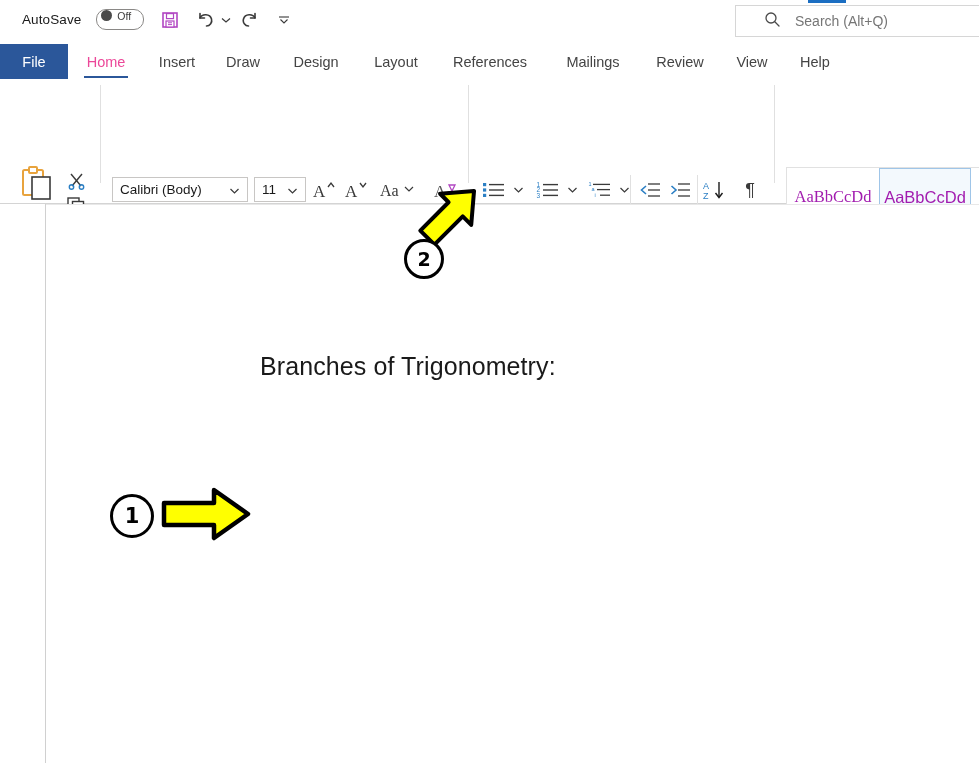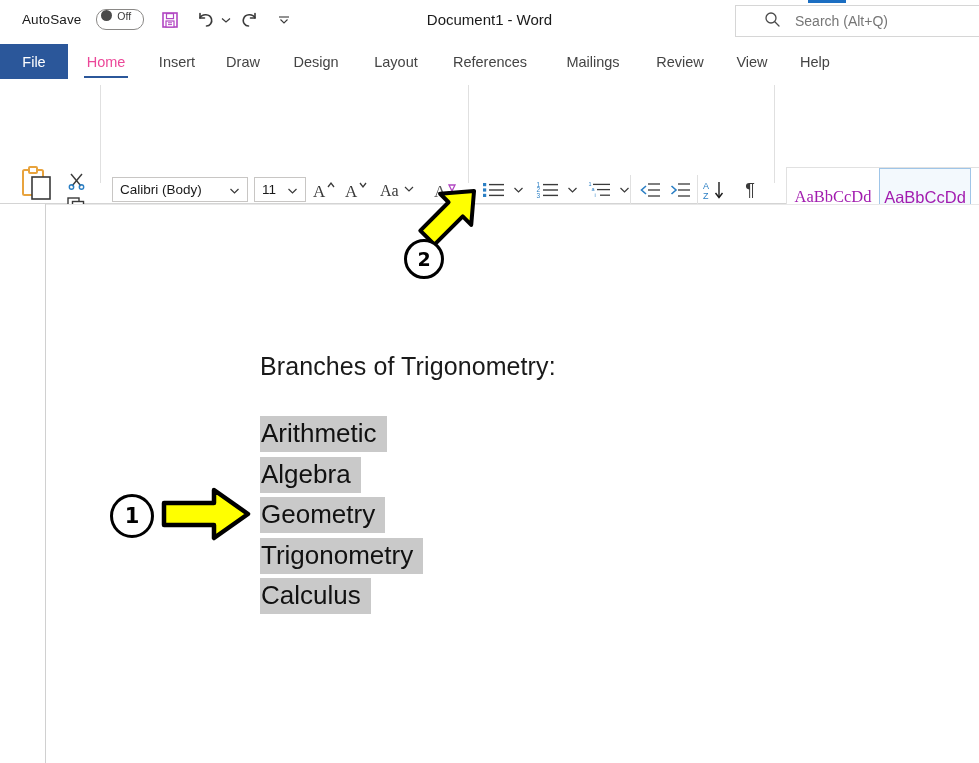--- a/index.html
+++ b/index.html
@@ -226,23 +226,20 @@
     </svg>
   </div>
 
   <div class="qat-btn" style="left:271px;">
     <svg width="16" height="14" viewBox="0 0 16 14">
       <line x1="3" y1="4" x2="13" y2="4" stroke="#3a3a3a" stroke-width="1.1"></line>
       <path d="M4.5 6.5 L8 10 L11.5 6.5" fill="none" stroke="#3a3a3a" stroke-width="1.1"></path>
     </svg>
   </div>
 
-  <div class="doc-title">
-    <span>Document1</span><span class="sep">-</span><span>Word</span>
-  </div>
 
   <div id="searchbox">
     <span class="sicon">
       <svg width="17" height="17" viewBox="0 0 17 17">
         <circle cx="7" cy="7" r="5" fill="none" stroke="#4a4a4a" stroke-width="1.3"></circle>
         <line x1="10.8" y1="10.8" x2="15" y2="15" stroke="#4a4a4a" stroke-width="1.3" stroke-linecap="round"></line>
       </svg>
     </span>
     <span class="splaceholder">Search (Alt+Q)</span>
   </div>
@@ -626,27 +623,20 @@
     <span>2</span>
   </div>
 </div>
 
 <div id="docarea">
   <div id="page-top-edge"></div>
   <div id="page-left-edge"></div>
 
   <div id="doc-heading">Branches of Trigonometry:</div>
 
-  <div id="doc-list">
-    <div class="line"><span class="hl">Arithmetic</span></div>
-    <div class="line"><span class="hl">Algebra</span></div>
-    <div class="line"><span class="hl">Geometry</span></div>
-    <div class="line"><span class="hl">Trigonometry</span></div>
-    <div class="line"><span class="hl">Calculus</span></div>
-  </div>
 
   <div class="circ-num" id="annot-1" style="top:290px;">
     <span>1</span>
   </div>
   <svg id="arrow-1" style="top:281px;" width="92" height="58" viewBox="0 0 92 58">
     <path d="M4 18 L54 18 L54 5 L88 29 L54 53 L54 40 L4 40 Z" fill="#ffff00" stroke="#000000" stroke-width="4.5" stroke-linejoin="round"></path>
   </svg>
 </div>
 
 </body></html>

